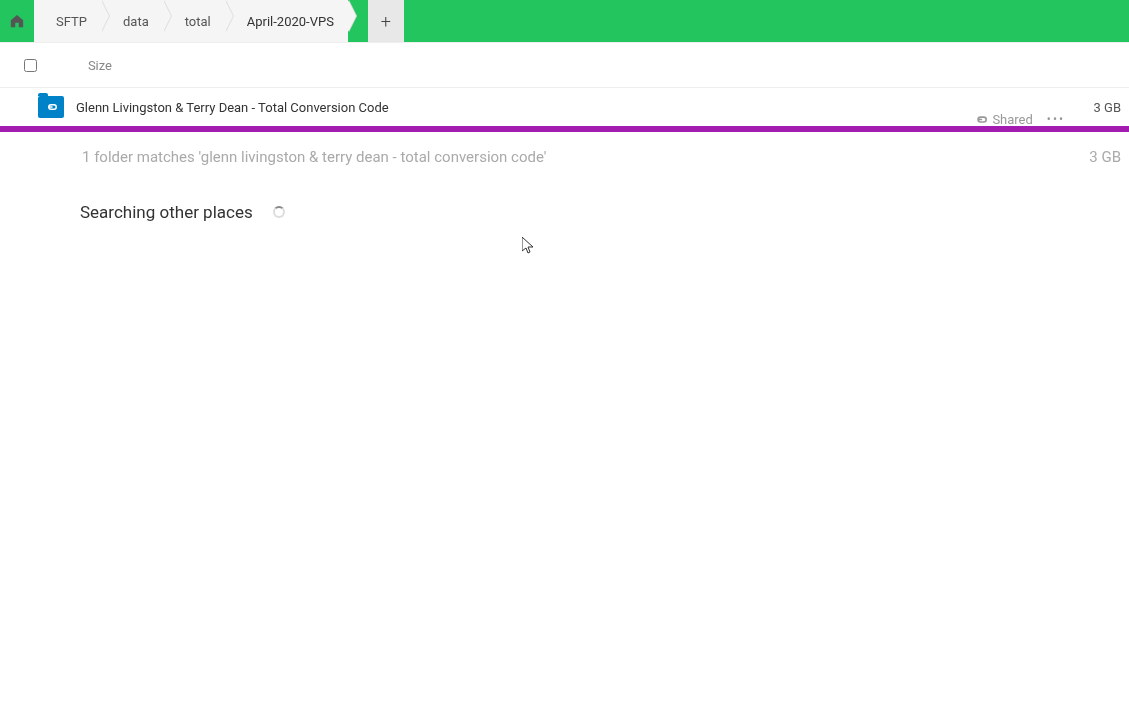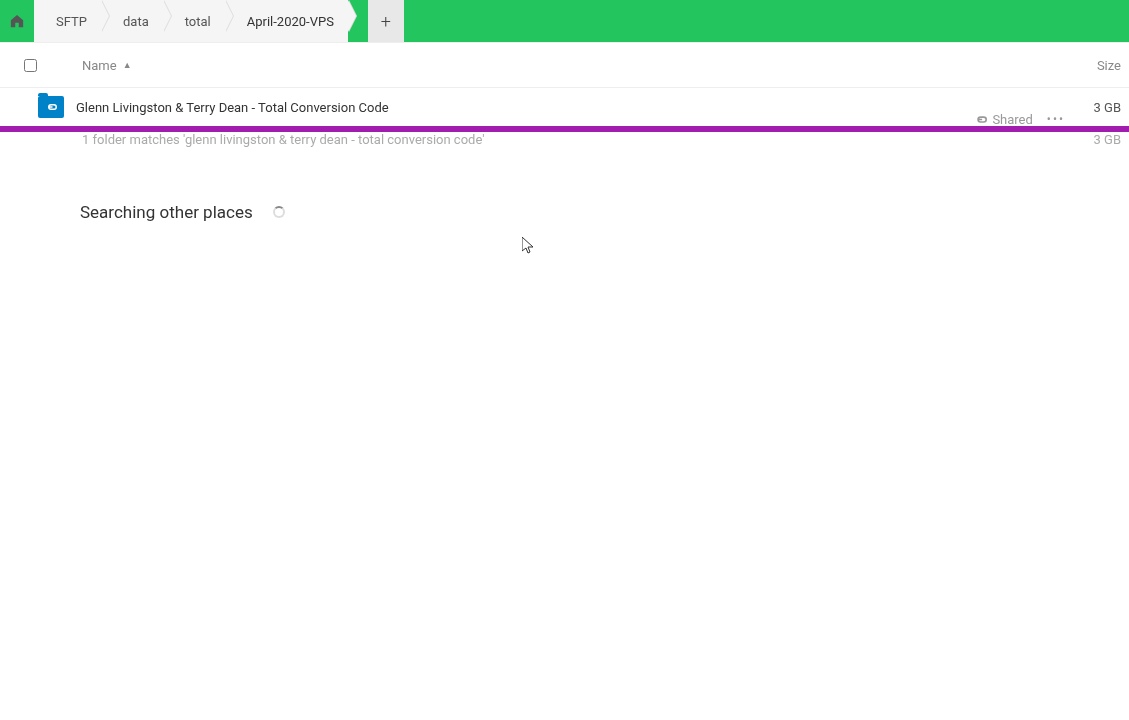--- a/index.html
+++ b/index.html
@@ -214,23 +214,24 @@
       width: 50px;
       text-align: right;
       padding-right: 8px;
       color: #555;
       font-size: 13px;
     }
     
     
     .summary-row {
       display: flex;
+      align-items: center;
       height: 50px;
       color: #aaa;
-      font-size: 13px;
+      font-size: 15px;
       padding-left: 82px;
       padding-right: 8px;
     }
     
     .summary-text {
       flex: 1;
     }
     
     .summary-size {
       color: #aaa;
@@ -297,24 +298,20 @@
     <span>April-2020-VPS</span>
   </div>
   <div class="breadcrumb-add">
     <span>+</span>
   </div>
 </div>
 
 <div class="table-header">
   <div class="col-checkbox">
     <input type="checkbox" style="">
-  </div>
-  <div class="col-name">
-    <span>Name</span>
-    <span class="sort-indicator">▲</span>
   </div>
   <div class="col-size">
     <span>Size</span>
   </div>
 </div>
 
 <div class="file-row">
   <div class="file-icon-col">
     <div class="folder-icon">
       <svg class="folder-link-icon" width="12" height="12" viewBox="0 0 16 16" fill="white">

